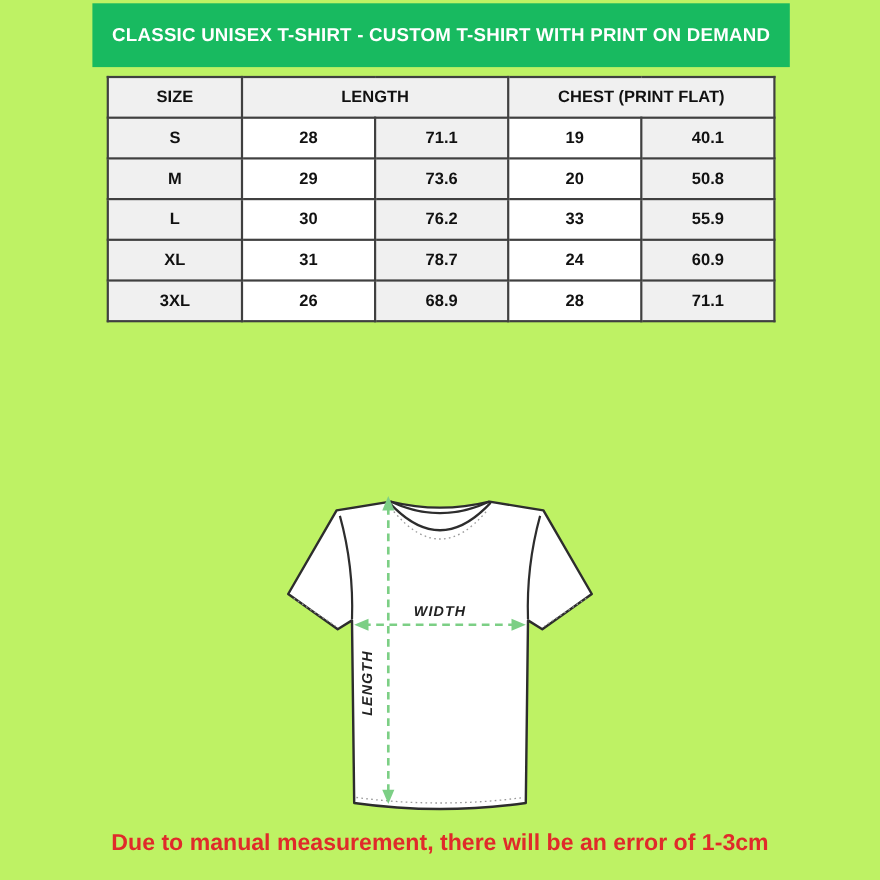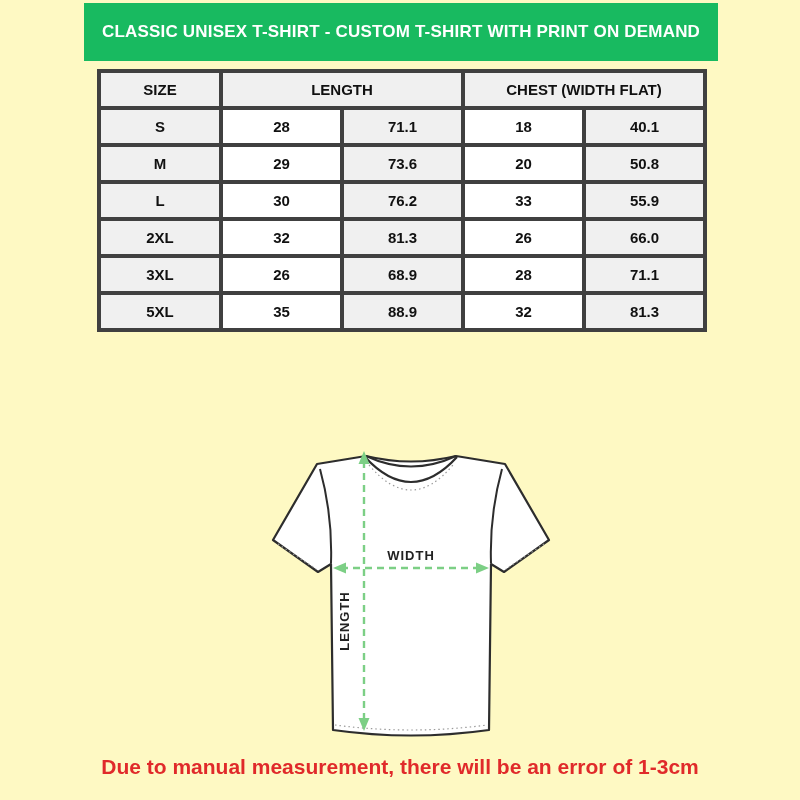--- a/index.html
+++ b/index.html
@@ -1,43 +1,43 @@
 <!DOCTYPE html>
 <html><head>
 <meta charset="utf-8">
 <style>
   * { margin:0; padding:0; box-sizing:border-box; }
   html,body { background:#fff; }
   body { font-family:"Liberation Sans", sans-serif; }
-  .page { position:relative; width:800px; height:800px; background:#fef9c3; overflow:hidden; margin:0 auto; }
+  .page { position:relative; width:800px; height:800px; background:#bef264; overflow:hidden; margin:0 auto; }
 
   
   .banner {
     position:absolute; left:84px; top:3px; width:634px; height:58px;
     background:#18ba60; display:flex; align-items:center; justify-content:center;
   }
   .banner h1 {
     color:#ffffff; font-size:17px; font-weight:bold; letter-spacing:.2px;
     text-align:center; white-space:nowrap;
   }
 
   
   table.size-table {
     position:absolute; left:97px; top:69px;
     border-collapse:collapse; table-layout:fixed; width:606px;
     border:2px solid #3b3b3b;
   }
   table.size-table th, table.size-table td {
-    border:4px solid #404040; height:37px; text-align:center; vertical-align:middle;
+    border:2px solid #404040; height:37px; text-align:center; vertical-align:middle;
     font-size:15px; font-weight:bold; color:#111; background:#ffffff;
   }
   table.size-table .g { background:#f0f0f0; }
 
   
-  .shirt-wrap { position:absolute; left:261px; top:443px; width:300px; height:300px; }
+  .shirt-wrap { position:absolute; left:250px; top:443px; width:300px; height:300px;font-style:italic; }
 
   
   .note {
     position:absolute; left:0; top:755px; width:800px; text-align:center;
     color:#e02a2a; font-size:21px; font-weight:bold;
   }
 </style>
 </head>
 <body>
 
@@ -52,65 +52,58 @@
       <col style="width:122px">
         <col style="width:121px">
         <col style="width:121px">
       <col style="width:121px">
         <col style="width:121px">
     </colgroup>
     <thead>
       <tr>
         <th class="g">SIZE</th>
         <th class="g" colspan="2">LENGTH</th>
-        <th class="g" colspan="2">CHEST (WIDTH FLAT)</th>
+        <th class="g" colspan="2">CHEST (PRINT FLAT)</th>
       </tr>
     </thead>
     <tbody>
       <tr>
         <td class="g">S</td>
         <td>28</td>
         <td class="g">71.1</td>
-        <td>18</td>
+        <td>19</td>
         <td class="g">40.1</td>
       </tr>
       <tr>
         <td class="g">M</td>
         <td>29</td>
         <td class="g">73.6</td>
         <td>20</td>
         <td class="g">50.8</td>
       </tr>
       <tr>
         <td class="g">L</td>
         <td>30</td>
         <td class="g">76.2</td>
         <td>33</td>
         <td class="g">55.9</td>
       </tr>
       <tr>
-        <td class="g">2XL</td>
-        <td>32</td>
-        <td class="g">81.3</td>
-        <td>26</td>
-        <td class="g">66.0</td>
+        <td class="g">XL</td>
+        <td>31</td>
+        <td class="g">78.7</td>
+        <td>24</td>
+        <td class="g">60.9</td>
       </tr>
       <tr>
         <td class="g">3XL</td>
         <td>26</td>
         <td class="g">68.9</td>
         <td>28</td>
         <td class="g">71.1</td>
-      </tr>
-      <tr>
-        <td class="g">5XL</td>
-        <td>35</td>
-        <td class="g">88.9</td>
-        <td>32</td>
-        <td class="g">81.3</td>
       </tr>
     </tbody>
   </table>
 
   <div class="shirt-wrap">
     <svg width="300" height="300" viewBox="0 0 300 300">
 
       <path d="M 105 13 L 56 21 L 12 97 L 57 129 L 70 121 L 72 287 Q 150 298 228 287 L 230 121 L 243 129 L 288 97 L 244 21 L 195 13 Q 150 24 105 13 Z" fill="#ffffff" stroke="#2d2d2d" stroke-width="2.2" stroke-linejoin="round"></path>
 
       <path d="M 59 26 C 67 55 71 90 70 120" fill="none" stroke="#2d2d2d" stroke-width="2"></path>

